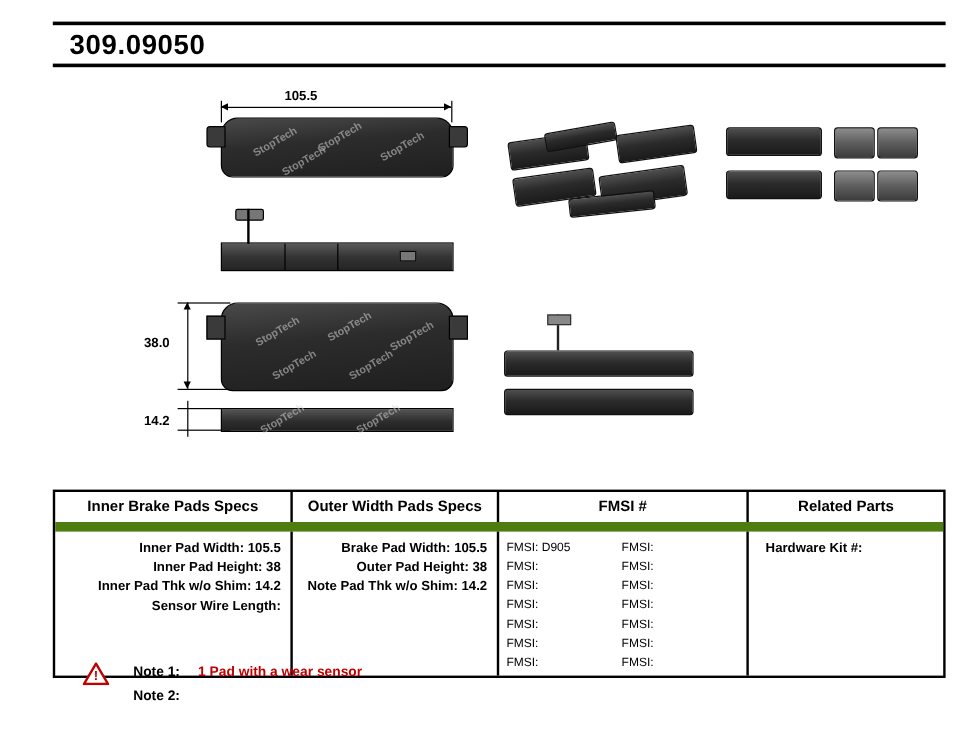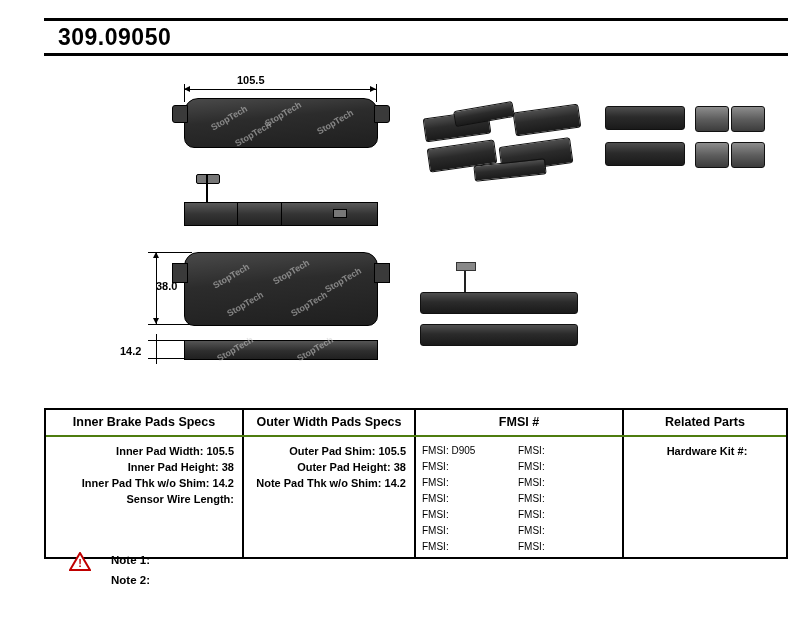--- a/index.html
+++ b/index.html
@@ -59,21 +59,21 @@
   }
 
   
   .dim {
     position: absolute;
     font-size: 11px;
     font-weight: bold;
     color: #000;
   }
   .dim-105 { left: 193px; top: 12px; }
-  .dim-38  { left: 76px;  top: 218px; margin-left: 36px; }
+  .dim-38  { left: 76px;  top: 218px; }
   .dim-142 { left: 76px;  top: 283px; }
 
   .line {
     position: absolute;
     background: #000;
   }
   .h-line { height: 1px; }
   .v-line { width: 1px; }
 
   
@@ -171,21 +171,21 @@
   .spec-table {
     position: absolute;
     left: 28px;
     top: 408px;
     width: 744px;
     border: 2px solid #000;
     box-sizing: border-box;
   }
   .spec-head {
     display: flex;
-    border-bottom: 2px solid #4d7c0f;
+    border-bottom: 8px solid #4d7c0f;
   }
   .spec-head > div {
     font-size: 12.5px;
     font-weight: bold;
     text-align: center;
     padding: 5px 0 6px 0;
     box-sizing: border-box;
   }
   .col1 { width: 198px; border-right: 2px solid #000; }
   .col2 { width: 172px; border-right: 2px solid #000; }
@@ -209,22 +209,22 @@
     text-align: right;
     padding-right: 8px;
     white-space: nowrap;
   }
   .kv .val { font-weight: bold; }
 
   .kv-left {
     font-size: 11px;
     font-weight: bold;
     line-height: 16px;
-    text-align: center;
-    padding-left: 4px;
+    text-align: left;
+    padding-left: 14px;
   }
 
   .fmsi-grid {
     display: flex;
     padding-left: 6px;
   }
   .fmsi-col {
     width: 96px;
   }
   .fmsi-row {
@@ -372,21 +372,21 @@
           <span class="val">14.2</span>
         </div>
         <div class="kv">
           <span>Sensor Wire Length:</span>
           <span class="val"></span>
         </div>
       </div>
 
       <div class="col2">
         <div class="kv">
-          <span>Outer Pad Shim:</span>
+          <span>Brake Pad Width:</span>
           <span class="val">105.5</span>
         </div>
         <div class="kv">
           <span>Outer Pad Height:</span>
           <span class="val">38</span>
         </div>
         <div class="kv">
           <span>Note Pad Thk w/o Shim:</span>
           <span class="val">14.2</span>
         </div>
@@ -422,20 +422,21 @@
     </div>
   </div>
 
   <div class="notes">
     <svg class="warn-icon" viewBox="0 0 22 19">
       <polygon points="11,1 21,18 1,18" fill="#ffffff" stroke="#c00000" stroke-width="2"></polygon>
       <text x="11" y="15" font-size="11" font-family="Liberation Sans, sans-serif" font-weight="bold" fill="#c00000" text-anchor="middle">!</text>
     </svg>
     <div class="note-line">
       <span class="note-label">Note 1:</span>
+      <span class="note-value">1 Pad with a wear sensor</span>
     </div>
     <div class="note-line">
       <span class="note-label">Note 2:</span>
       <span class="note-value"></span>
     </div>
   </div>
 
 </div>
 
 </body></html>

